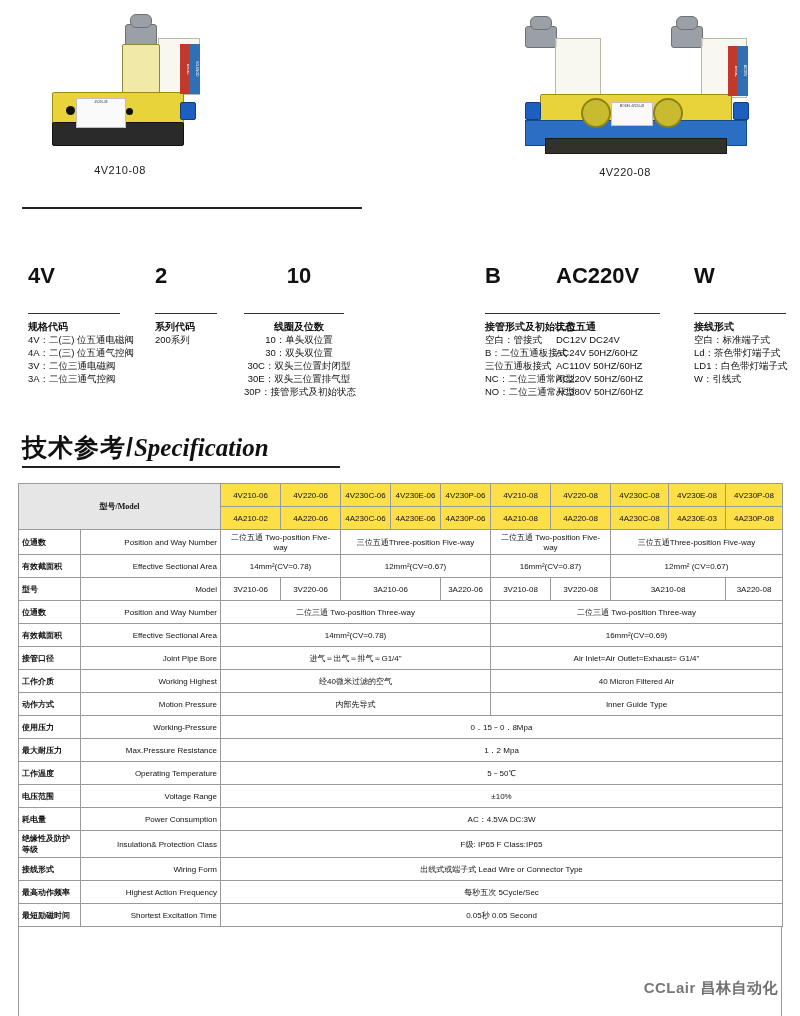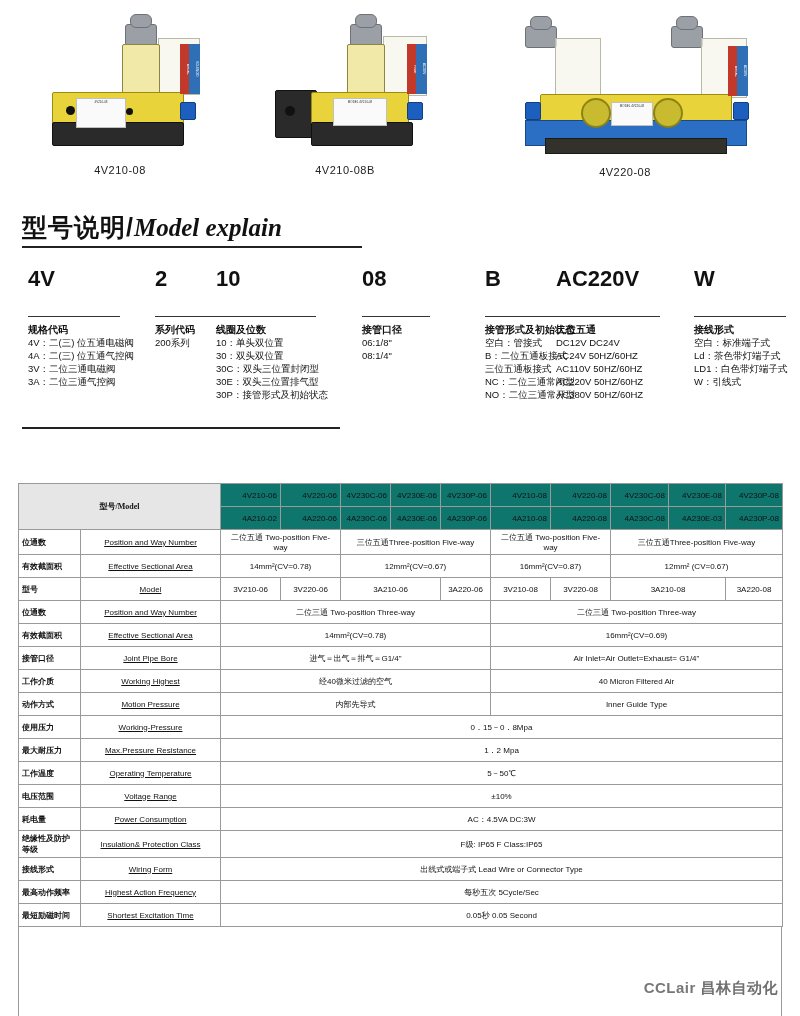--- a/index.html
+++ b/index.html
@@ -153,20 +153,21 @@
   }
   .me-col{
     position:absolute;
     top:0;
   }
   .me-code{
     font-size:22px;
     font-weight:bold;
     letter-spacing:0px;
     white-space:nowrap;
+    margin-top:36px;
   }
   .me-rule{
     height:1px;background:#333;margin:6px 0 6px 0;
   }
   .me-title{
     font-size:10px;
     font-weight:bold;
     line-height:13px;
     white-space:nowrap;
   }
@@ -191,43 +192,42 @@
   }
   table.spec td{
     border:1px solid #9a9a9a;
     font-size:8px;
     padding:2px 3px;
     vertical-align:middle;
     height:18px;
     color:#111;
   }
   .hdr-cell{
-    background:#0f766e;
-    text-align:right;
+    background:#fde047;
+    text-align:center;
     font-size:7.5px;
     font-weight:normal;
   }
   .model-hdr{
     background:#e6e6e6;
     font-size:14px;
     font-weight:bold;
     text-align:center;
     font-family:"Liberation Serif", serif;
   }
   .rowlabel-cn{
     font-size:9px;
     text-align:left;
     padding-left:6px;
     font-weight:bold;
   }
   .rowlabel-en{
     font-size:8px;
-    text-align:center;
+    text-align:right;
     padding-left:4px;
-    text-decoration:underline;
   }
   .c{text-align:center;}
   .small-en{font-size:6.5px;color:#333;}
   .blank-area{
     border:1px solid #9a9a9a;
     border-top:none;
     height:130px;
   }
 
   
@@ -257,37 +257,20 @@
       <div class="label-sticker" style="left:46px;top:88px;width:46px;height:26px;">4V210-08</div>
       <div class="label-red" style="left:150px;top:34px;width:9px;height:48px;">AIRTAC</div>
       <div class="label-blue" style="left:159px;top:34px;width:9px;height:48px;">SOLENOID</div>
       <div class="blue-cap" style="left:150px;top:92px;width:14px;height:16px;"></div>
       <div class="knob" style="left:36px;top:96px;width:9px;height:9px;"></div>
       <div class="knob" style="left:96px;top:98px;width:7px;height:7px;"></div>
     </div>
     <div class="caption">4V210-08</div>
   </div>
 
-  <div class="product" style="left:245px;top:10px;width:200px;">
-    <div class="valve">
-      <div class="connector" style="left:95px;top:14px;width:30px;height:20px;"></div>
-      <div class="connector" style="left:100px;top:4px;width:20px;height:12px;border-radius:6px;"></div>
-      <div class="clearbox" style="left:128px;top:26px;width:42px;height:58px;"></div>
-      <div class="coil" style="left:92px;top:34px;width:36px;height:50px;"></div>
-      <div class="body-dark" style="left:20px;top:80px;width:40px;height:46px;"></div>
-      <div class="body-yellow" style="left:56px;top:82px;width:96px;height:40px;"></div>
-      <div class="body-dark" style="left:56px;top:112px;width:100px;height:22px;"></div>
-      <div class="label-sticker" style="left:78px;top:88px;width:50px;height:24px;">MODEL 4V210-08</div>
-      <div class="label-red" style="left:152px;top:34px;width:9px;height:48px;">Power</div>
-      <div class="label-blue" style="left:161px;top:34px;width:9px;height:48px;">AC220V</div>
-      <div class="blue-cap" style="left:152px;top:92px;width:14px;height:16px;"></div>
-      <div class="knob" style="left:30px;top:96px;width:10px;height:10px;"></div>
-    </div>
-    <div class="caption">4V210-08B</div>
-  </div>
 
   <div class="product" style="left:480px;top:10px;width:290px;">
     <div class="valve" style="width:280px;">
       <div class="connector" style="left:40px;top:16px;width:30px;height:20px;"></div>
       <div class="connector" style="left:45px;top:6px;width:20px;height:12px;border-radius:6px;"></div>
       <div class="clearbox" style="left:70px;top:28px;width:44px;height:58px;"></div>
       <div class="connector" style="left:186px;top:16px;width:30px;height:20px;"></div>
       <div class="connector" style="left:191px;top:6px;width:20px;height:12px;border-radius:6px;"></div>
       <div class="clearbox" style="left:216px;top:28px;width:44px;height:58px;"></div>
       <div class="body-yellow" style="left:55px;top:84px;width:190px;height:38px;"></div>
@@ -299,23 +282,20 @@
       <div class="label-red" style="left:243px;top:36px;width:9px;height:48px;">AIRTAC</div>
       <div class="label-blue" style="left:252px;top:36px;width:9px;height:48px;">AC220V</div>
       <div class="blue-cap" style="left:248px;top:92px;width:14px;height:16px;"></div>
       <div class="blue-cap" style="left:40px;top:92px;width:14px;height:16px;"></div>
     </div>
     <div class="caption" style="margin-top:6px;">4V220-08</div>
   </div>
 </div>
 
 <div style="position:absolute;left:0;top:205px;width:800px;">
-  <div class="section-head">
-    <span class="cn">型号说明/</span><span class="en">Model explain</span>
-  </div>
   <div class="section-underline" style="width:340px;"></div>
 
   <div class="model-explain">
 
     <div class="me-col" style="left:28px;width:98px;">
       <div class="me-code">4V</div>
       <div class="me-rule" style="width:92px;margin-top:24px;"></div>
       <div class="me-title">规格代码</div>
       <div class="me-lines">4V：二(三) 位五通电磁阀</div>
       <div class="me-lines">4A：二(三) 位五通气控阀</div>
@@ -323,38 +303,31 @@
       <div class="me-lines">3A：二位三通气控阀</div>
     </div>
 
     <div class="me-col" style="left:155px;width:70px;">
       <div class="me-code">2</div>
       <div class="me-rule" style="width:62px;margin-top:24px;"></div>
       <div class="me-title">系列代码</div>
       <div class="me-lines">200系列</div>
     </div>
 
-    <div class="me-col" style="left:216px;width:110px;">
+    <div class="me-col" style="left:244px;width:110px;text-align:center;">
       <div class="me-code">10</div>
       <div class="me-rule" style="width:100px;margin-top:24px;"></div>
       <div class="me-title">线圈及位数</div>
       <div class="me-lines">10：单头双位置</div>
       <div class="me-lines">30：双头双位置</div>
       <div class="me-lines">30C：双头三位置封闭型</div>
       <div class="me-lines">30E：双头三位置排气型</div>
       <div class="me-lines">30P：接管形式及初始状态</div>
     </div>
 
-    <div class="me-col" style="left:362px;width:80px;">
-      <div class="me-code">08</div>
-      <div class="me-rule" style="width:68px;margin-top:24px;"></div>
-      <div class="me-title">接管口径</div>
-      <div class="me-lines">06:1/8"</div>
-      <div class="me-lines">08:1/4"</div>
-    </div>
 
     <div class="me-col" style="left:485px;width:110px;">
       <div class="me-code">B</div>
       <div class="me-rule" style="width:100px;margin-top:24px;"></div>
       <div class="me-title">接管形式及初始状态</div>
       <div class="me-lines">空白：管接式</div>
       <div class="me-lines">B：二位五通板接式</div>
       <div class="me-lines">三位五通板接式</div>
       <div class="me-lines">NC：二位三通常闭型</div>
       <div class="me-lines">NO：二位三通常开型</div>
@@ -378,20 +351,23 @@
       <div class="me-lines">空白：标准端子式</div>
       <div class="me-lines">Ld：茶色带灯端子式</div>
       <div class="me-lines">LD1：白色带灯端子式</div>
       <div class="me-lines">W：引线式</div>
     </div>
 
   </div>
 </div>
 
 <div style="position:absolute;left:0;top:425px;width:800px;">
+  <div class="section-head">
+    <span class="cn">技术参考/</span><span class="en">Specification</span>
+  </div>
   <div class="section-underline" style="width:318px;"></div>
 </div>
 
 <div class="spec-wrap">
 <table class="spec">
   <colgroup>
     <col style="width:62px">
         <col style="width:140px">
     <col style="width:60px">
         <col style="width:60px">

